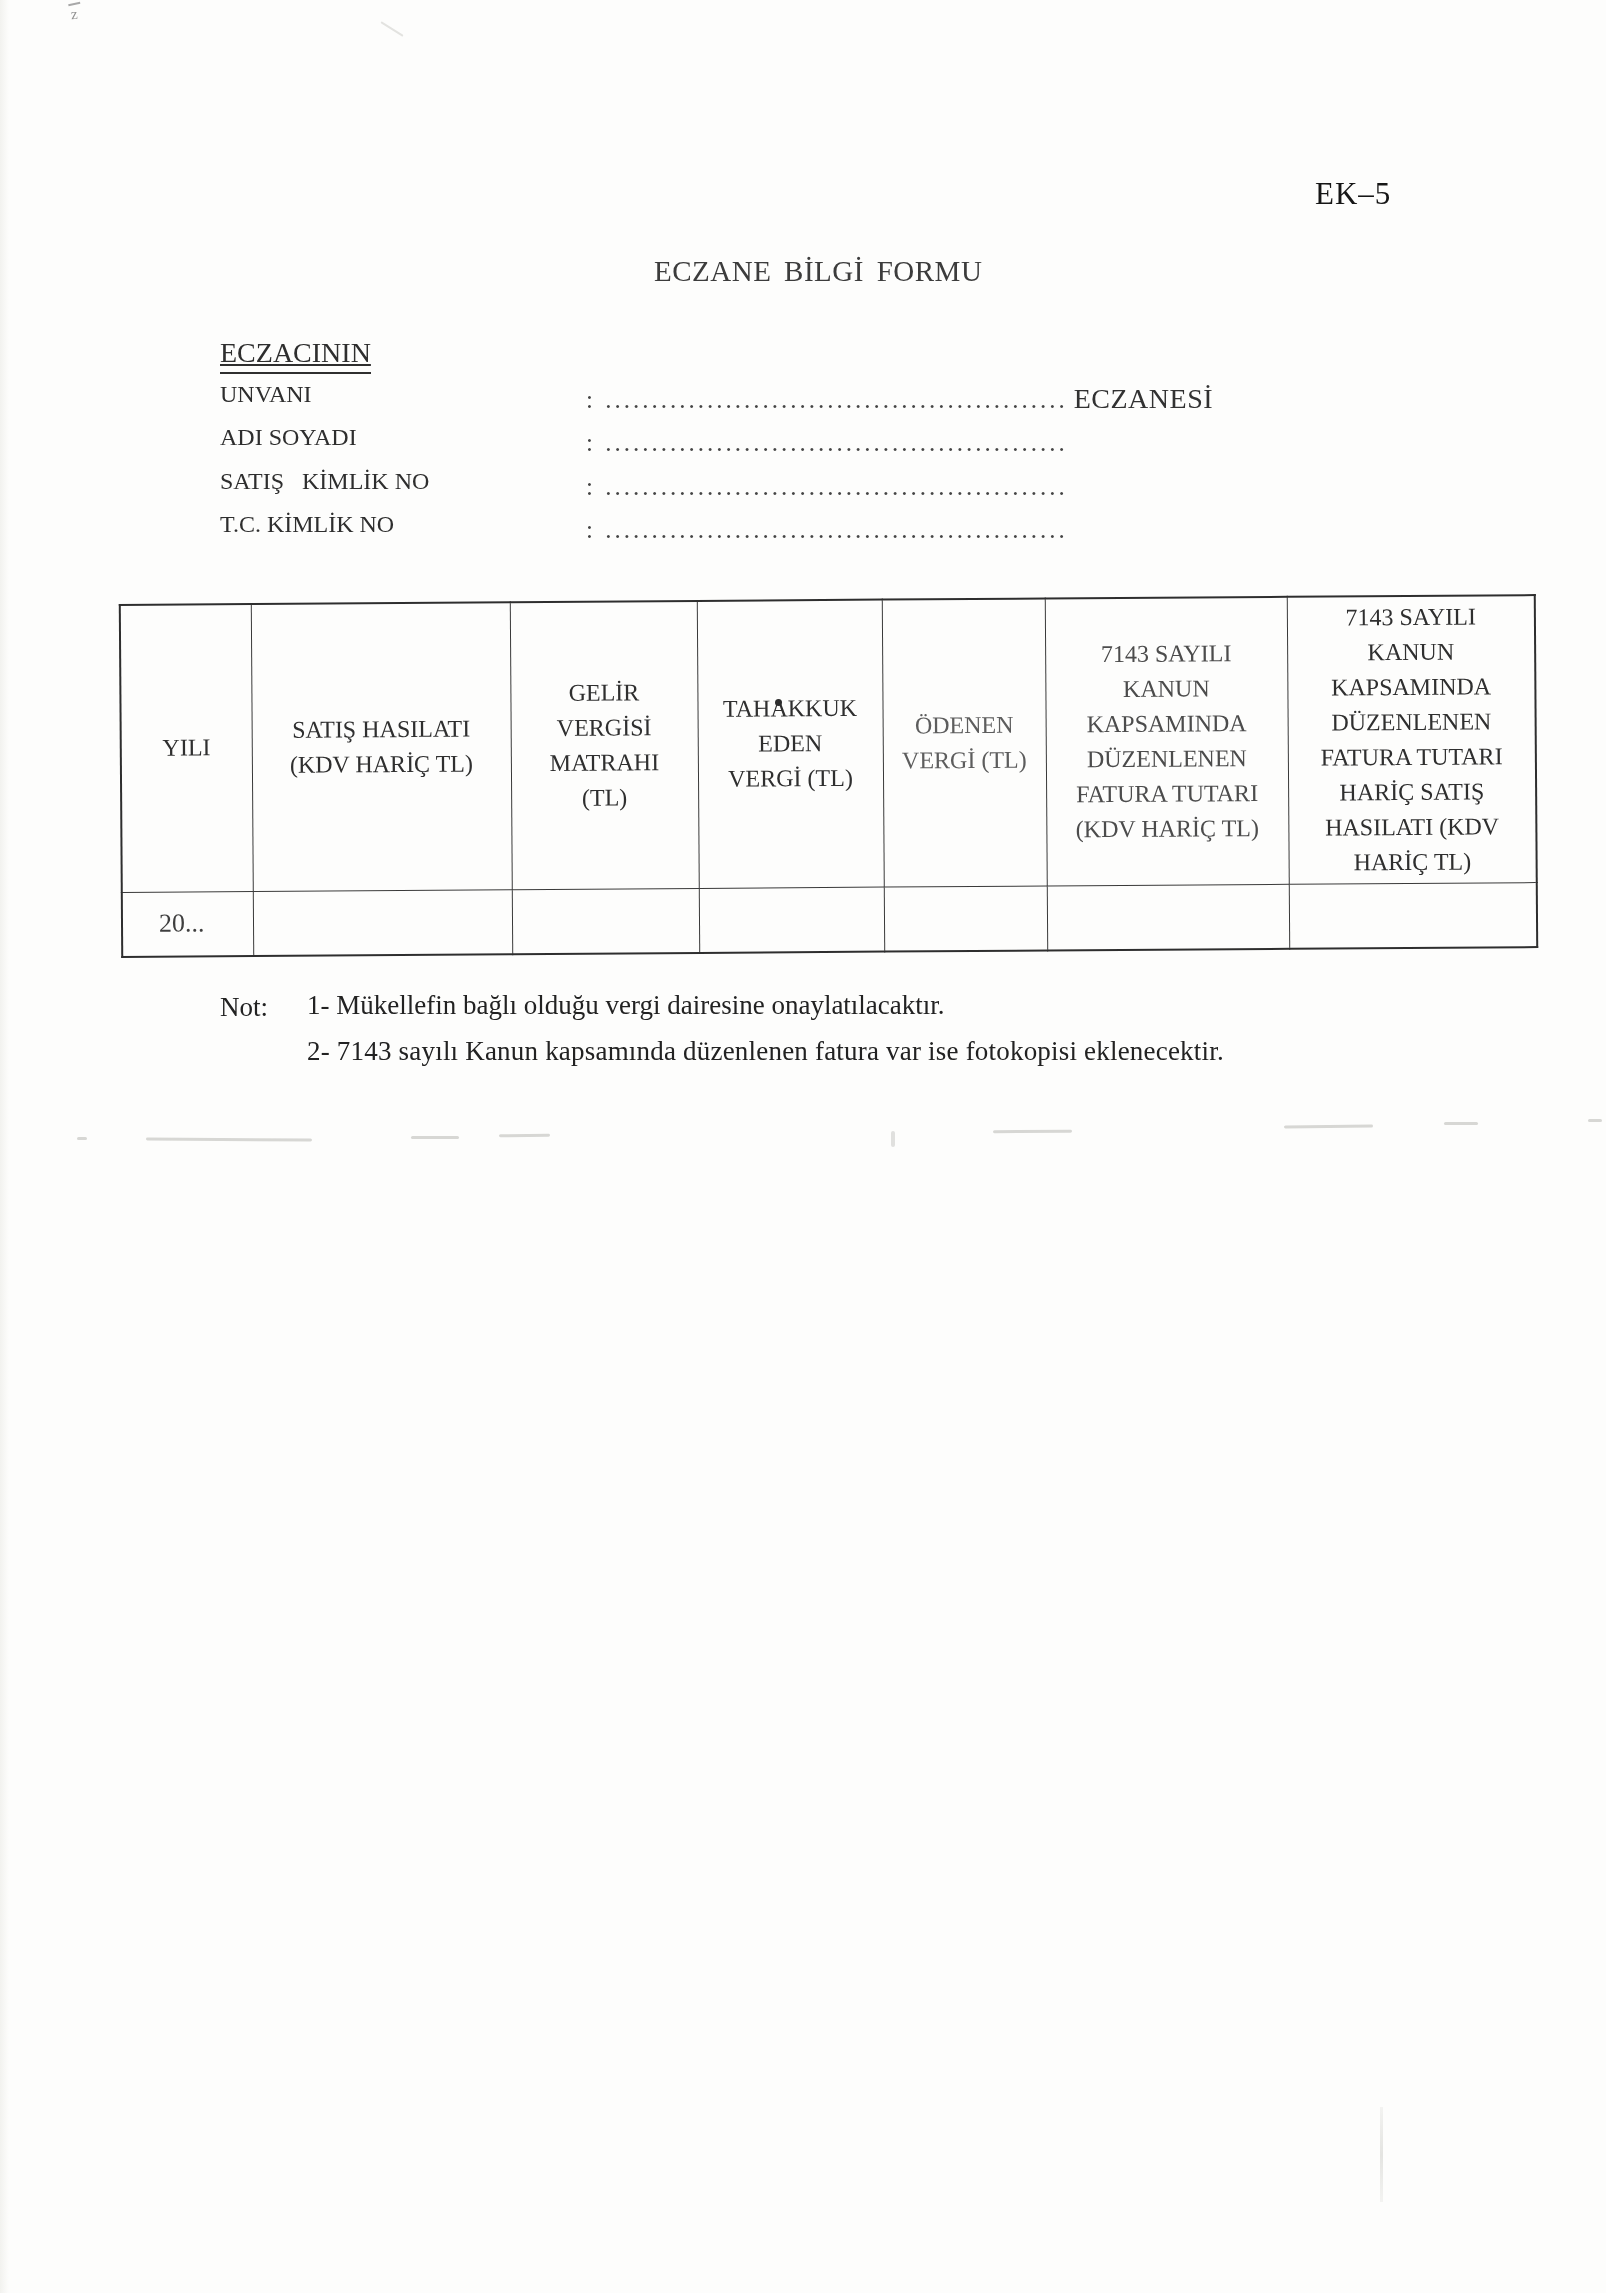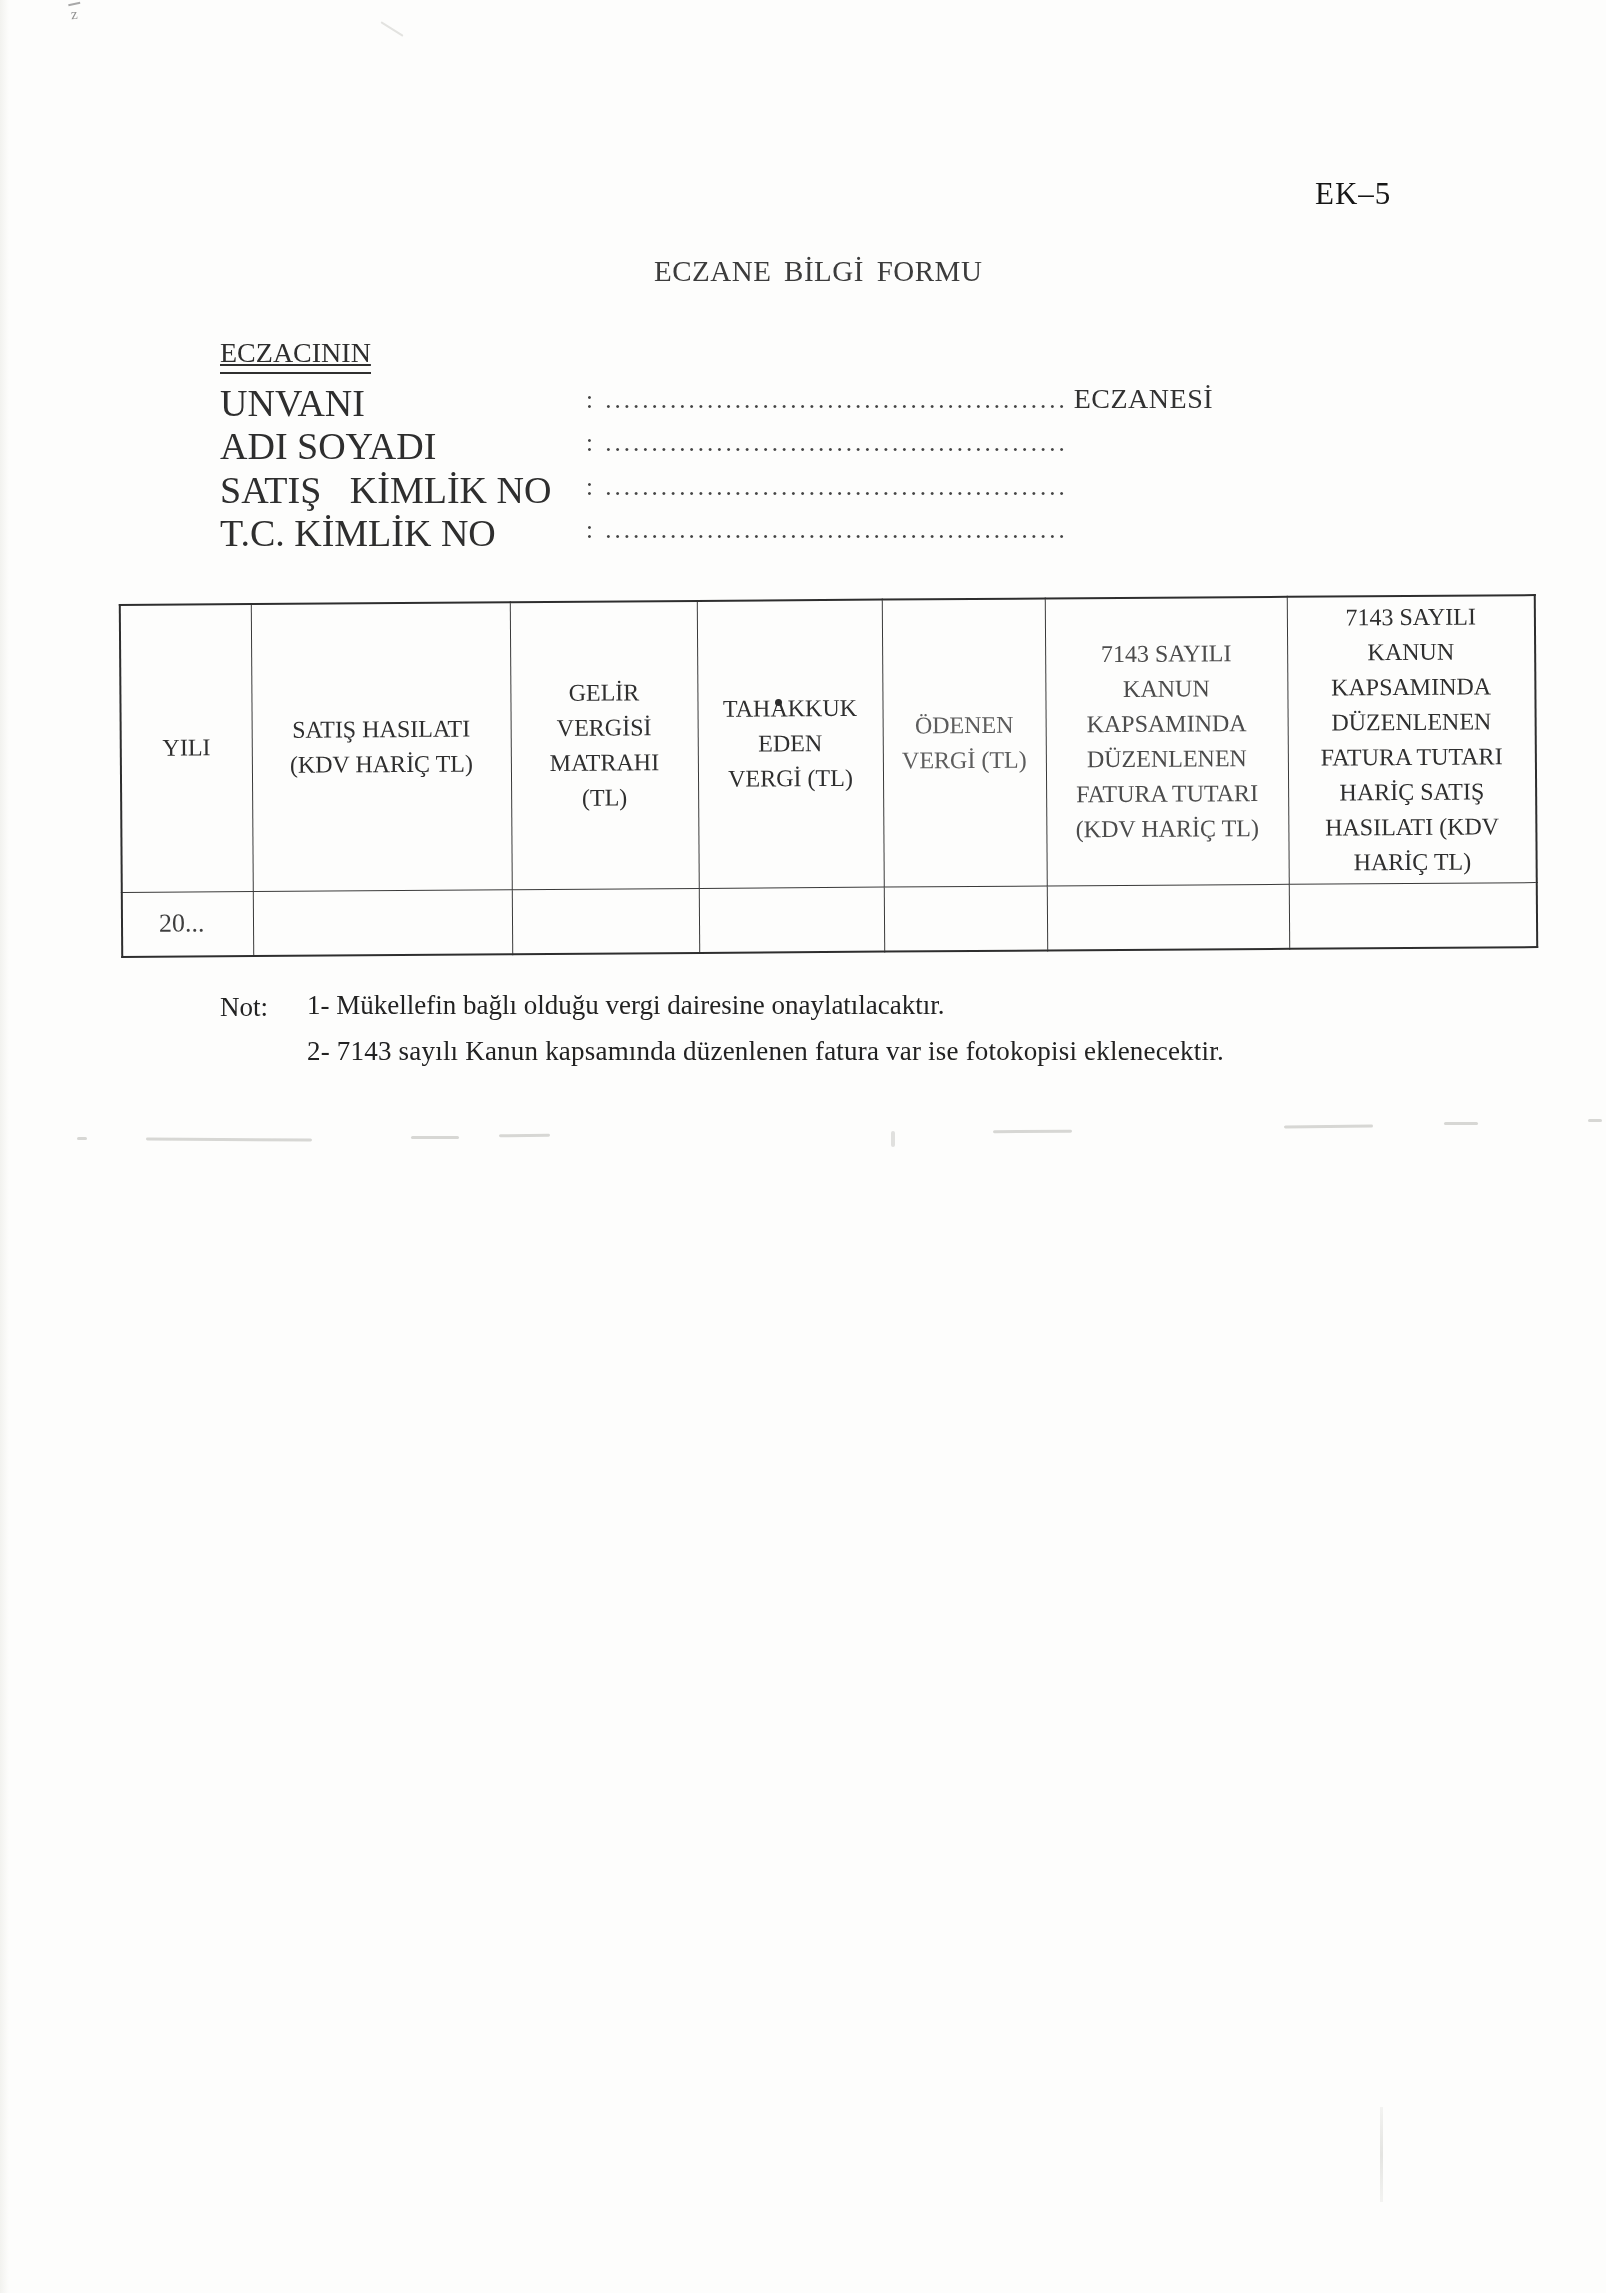--- a/index.html
+++ b/index.html
@@ -49,21 +49,21 @@
     white-space: pre;
     text-decoration: underline;
   }
   .field-row { position: absolute; left: 0; width: 1089px; height: 34px; }
   .field-row.r0 { top: 44px; }
   .field-row.r1 { top: 87px; }
   .field-row.r2 { top: 131px; }
   .field-row.r3 { top: 174px; text-align: center; }
   .field-label {
     position: absolute; left: 0; top: 0;
-    font-size: 38px; color: #2e2e2e; white-space: pre;
+    font-size: 24px; color: #2e2e2e; white-space: pre;
   }
   .field-value {
     position: absolute; left: 366px; top: 2px;
     font-size: 25px; letter-spacing: 3px; color: #454545; white-space: pre;
   }
   .field-suffix {
     font-size: 28px; letter-spacing: 0.5px; color: #323232; margin-left: 6px; margin-top: 46px;
   }
 
   

